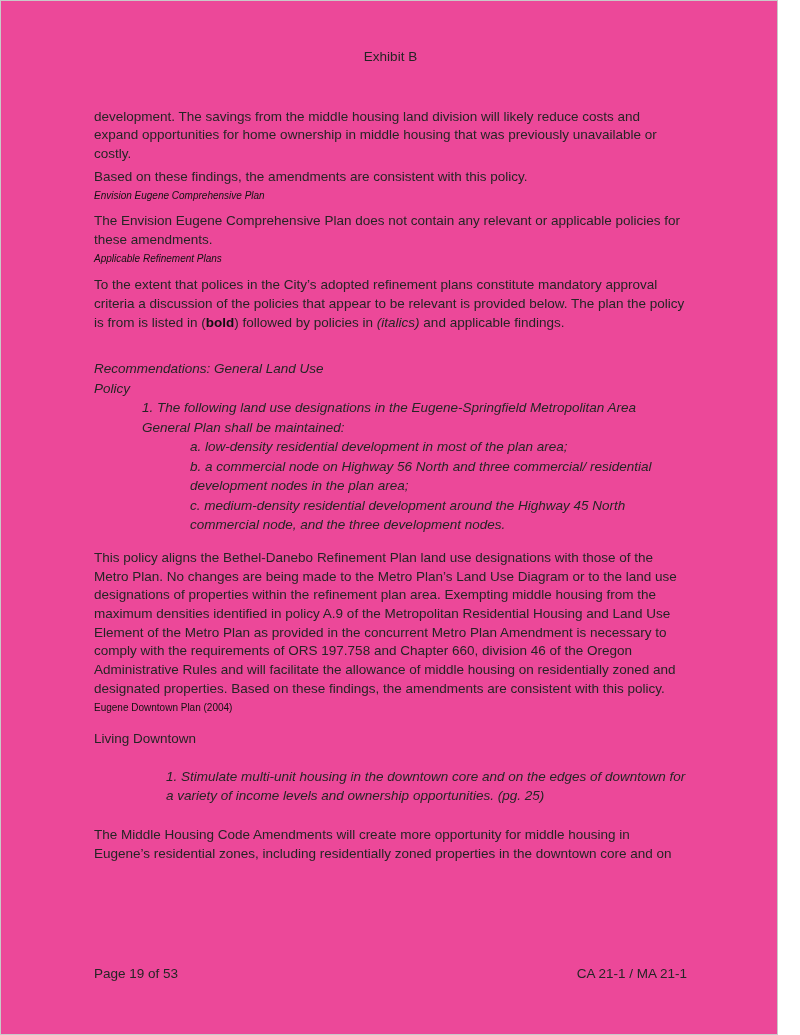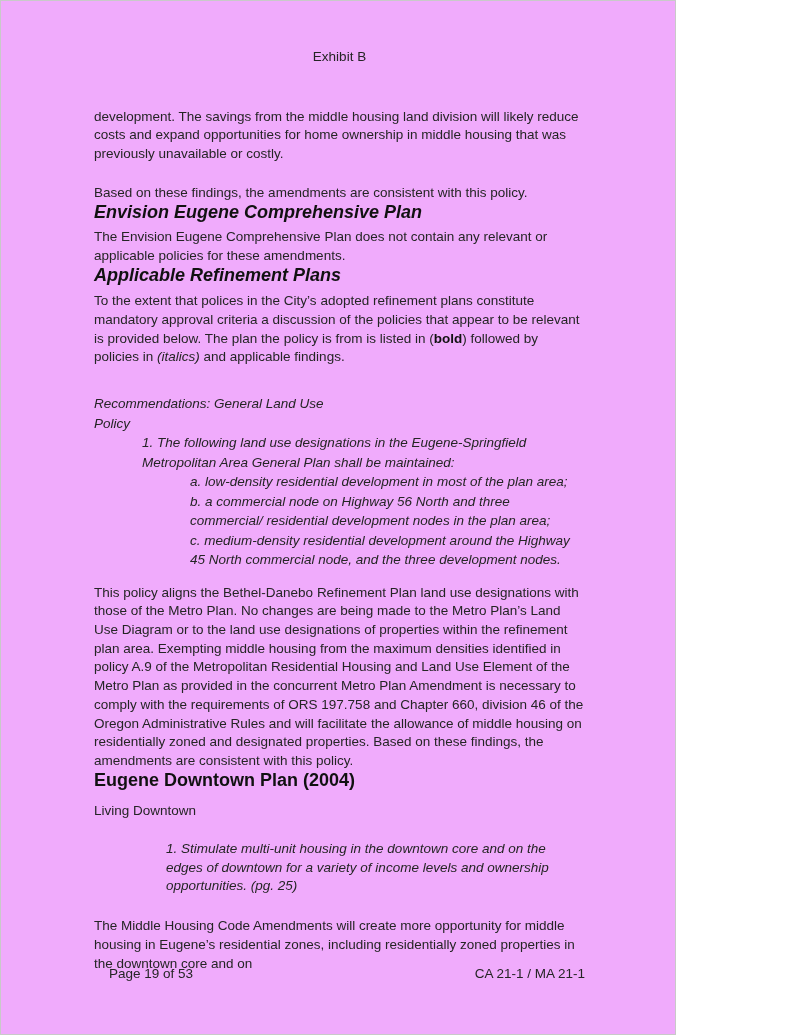--- a/index.html
+++ b/index.html
@@ -2,44 +2,44 @@
 <html><head>
 <meta charset="utf-8">
 <style>
   html, body {
     margin: 0;
     padding: 0;
     background: #ffffff;
   }
   .page {
     position: relative;
-    width: 676px;
+    width: 778px;
     height: 1035px;
     box-sizing: border-box;
     border: 1px solid #c9c9c9;
-    background: #f0abfc;
+    background: #ec4899;
     font-family: "Liberation Sans", sans-serif;
     color: #252525;
     font-size: 13.5px;
     line-height: 18.7px;
     overflow: hidden;
   }
   .content {
     padding: 47px 90px 0 93px;
   }
   .doc-title {
     text-align: center;
     margin: 0 0 41px 0;
   }
   p { margin: 0; }
   .m-para1   { margin-top: 0; }
-  .m-para2   { margin-top: 20px; }
+  .m-para2   { margin-top: 4px; }
   h2.doc-h2 {
-    font-size: 18px;
-    font-weight: bold;
+    font-size: 10px;
+    font-weight: normal;
     margin: 0;
     color: #111111;
   }
   .h-italic { font-style: italic; }
   .h-envision   { margin-top: 8px; }
   .p-envision   { margin-top: 7px; }
   .h-refinement { margin-top: 10px; }
   .p-refinement { margin-top: 8px; }
   .p-refinement b { color: #111111; }
   .bethel-block {
@@ -65,21 +65,21 @@
   .downtown-quote {
     margin-top: 19px;
     margin-left: 72px;
     max-width: 575px;
     font-style: italic;
   }
   .p-downtown-finding { margin-top: 21px; }
   .doc-footer {
     position: absolute;
     top: 964px;
-    left: 108px;
+    left: 93px;
     right: 90px;
     display: flex;
     justify-content: space-between;
   }
 </style>
 </head>
 <body>
 
 <div class="page">
   <div class="content">

